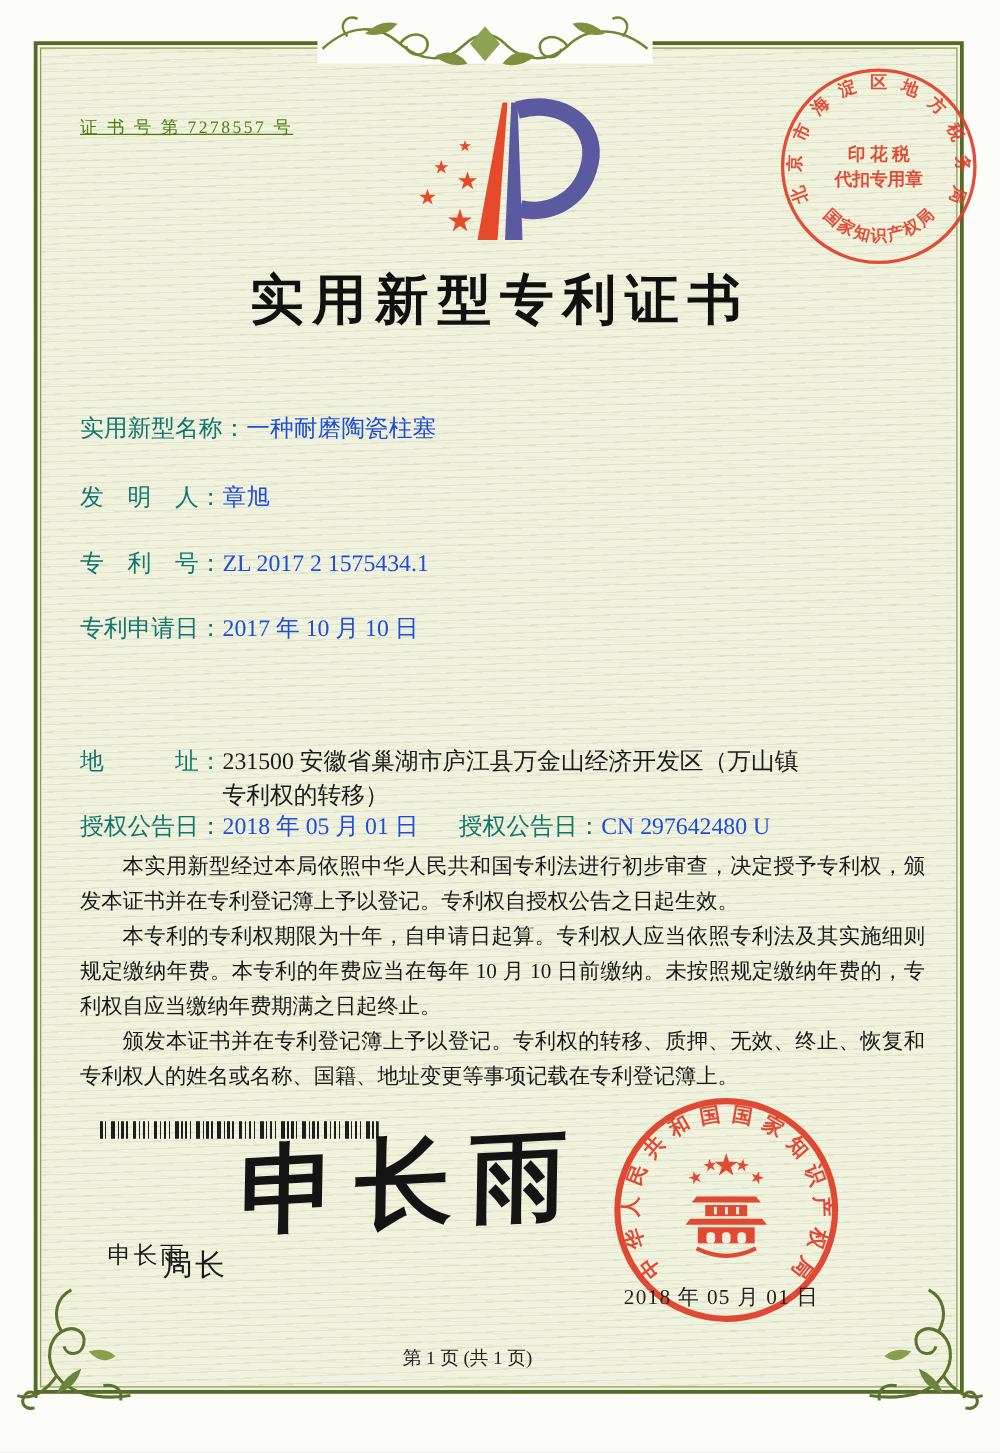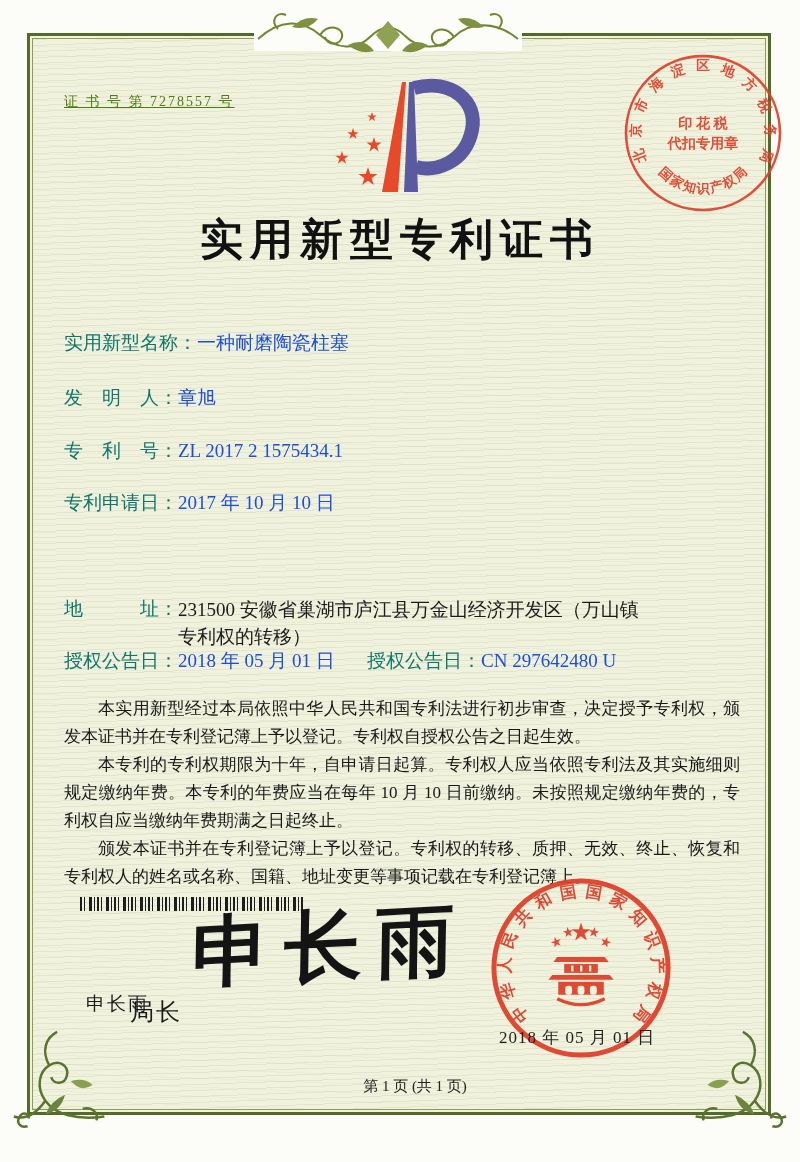--- a/index.html
+++ b/index.html
@@ -33,41 +33,41 @@
   .tax-stamp{position:absolute;left:622px;top:50px;width:162px;height:164px;opacity:.92;}
   .title{
     position:absolute;left:0;width:800px;top:211px;margin:0;text-align:center;
     font-size:43px;font-weight:bold;letter-spacing:7px;color:#111;
   }
   .row{position:absolute;left:64px;font-size:19px;white-space:nowrap;}
   .row .lbl{color:#0f766e;}
   .row .val{color:#1d4ed8;}
   .addr-lines{display:inline-block;vertical-align:top;white-space:normal;line-height:27px;}
   .grant-no{position:absolute;left:303px;top:0;}
-  .paras{position:absolute;left:64px;top:695px;width:676px;}
+  .paras{position:absolute;left:64px;top:679px;width:676px;}
   .paras p{
     margin:0;font-size:17px;line-height:28px;text-indent:2em;text-align:justify;color:#181818;
   }
   .barcode{
     position:absolute;left:80px;top:897px;width:223px;height:14px;
     background:repeating-linear-gradient(90deg,
       #1d1d1d 0 2px, transparent 2px 4px,
       #1d1d1d 4px 5px, transparent 5px 9px,
       #1d1d1d 9px 12px, transparent 12px 14px,
       #1d1d1d 14px 15px, transparent 15px 17px);
   }
   .director-label{position:absolute;left:86px;top:996px;font-size:24px;letter-spacing:2px;margin-left:44px;}
   .director-name{position:absolute;left:86px;top:991px;font-size:19px;letter-spacing:2px;}
   .autograph{
     position:absolute;left:192px;top:908px;font-size:78px;font-weight:bold;color:#141414;
     transform:rotate(-3deg) skewX(-4deg);letter-spacing:14px;line-height:1;
   }
   .main-seal{position:absolute;left:487px;top:874px;width:188px;height:188px;opacity:.95;}
   .seal-date{position:absolute;left:499px;top:1026px;font-size:17px;color:#241f1d;letter-spacing:1px;}
-  .footer-page{position:absolute;left:0;width:748px;top:1077px;text-align:center;font-size:15px;color:#222;padding-left:41px;}
+  .footer-page{position:absolute;left:0;width:748px;top:1077px;text-align:center;font-size:15px;color:#222;}
 </style>
 </head>
 <body>
 
 <div class="page">
 
   <div class="frame">
     <div class="frame-inner"></div>
   </div>
 

